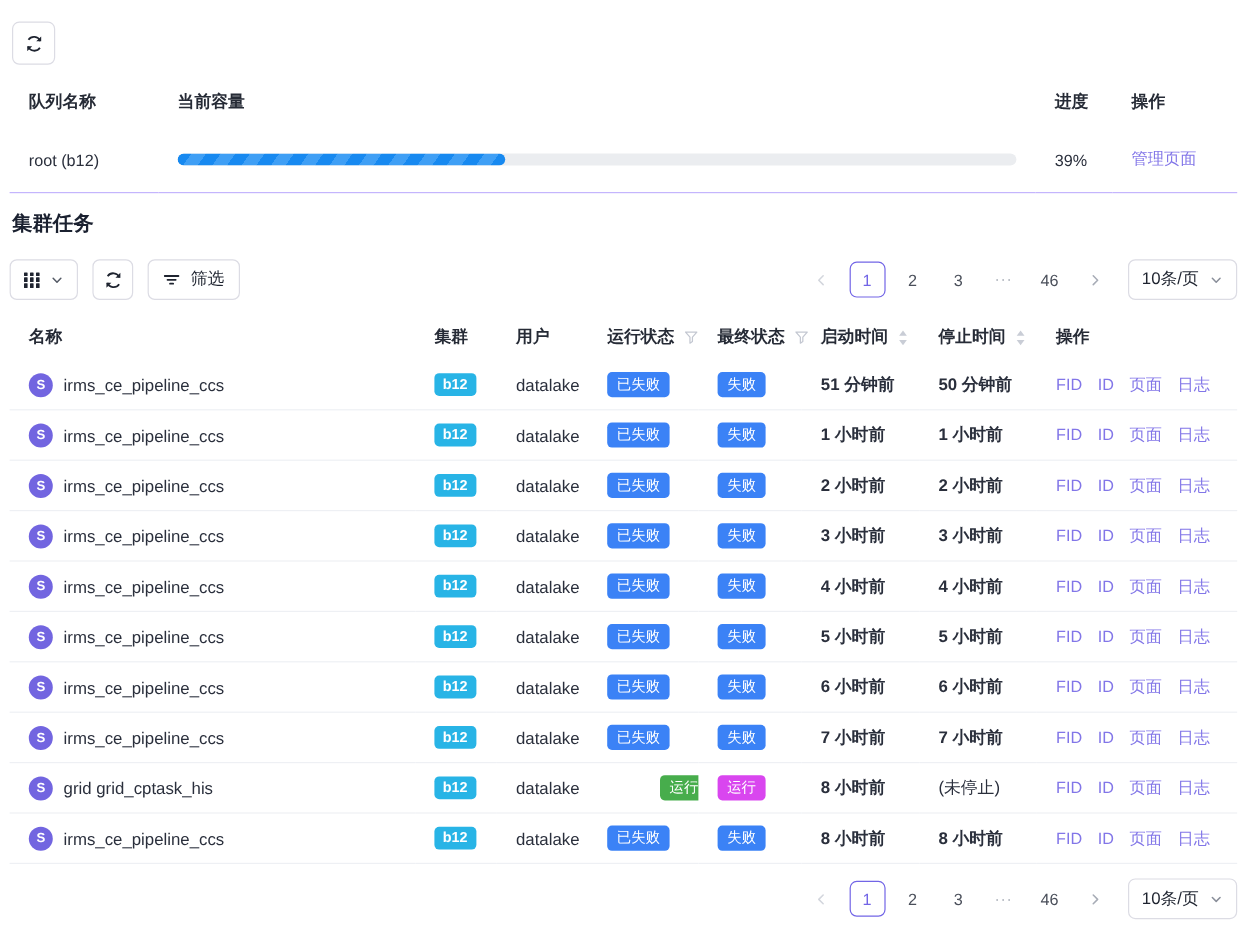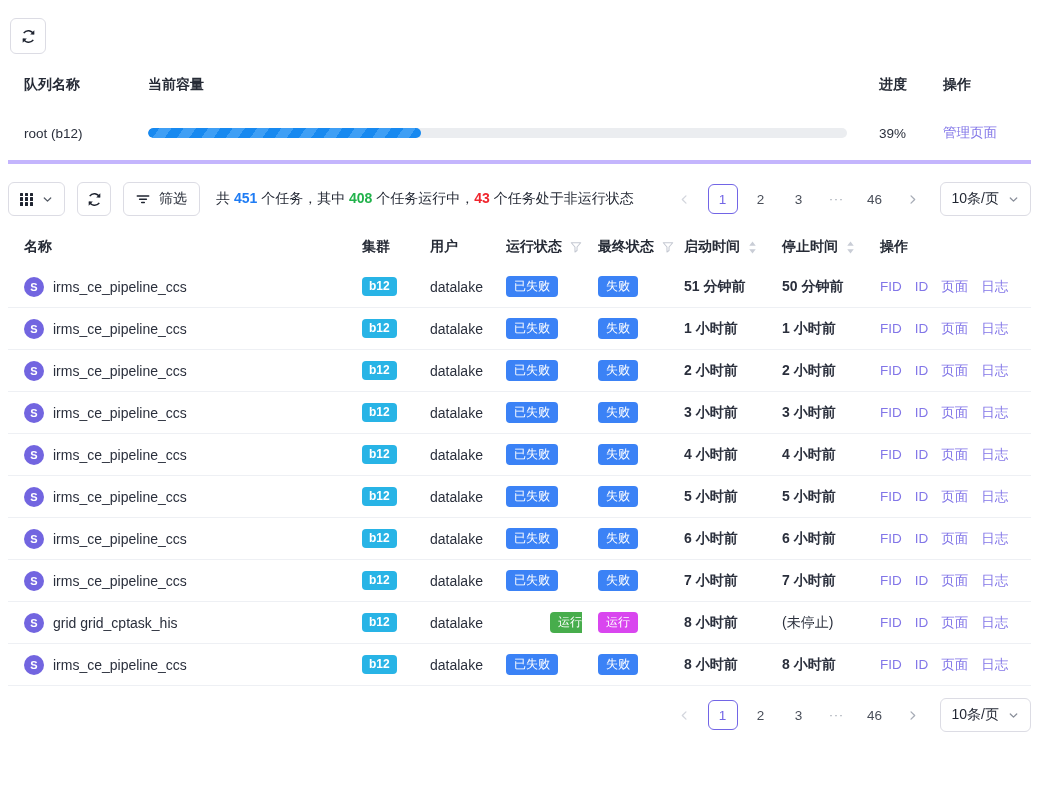--- a/index.html
+++ b/index.html
@@ -22,21 +22,21 @@
   .btn {
     height:34px; border:1px solid #dcdce4; border-radius:6px; background:#fff; cursor:pointer;
     display:inline-flex; align-items:center; gap:9px; padding:0 12px; font-size:14px; color:#1f2430;
   }
   .grid-icon { width:13px; height:13px; display:grid; grid-template-columns:repeat(3,1fr); gap:1.5px; }
   .grid-icon i { background:#1f2430; border-radius:0.5px; }
 
   
   table.res-table { width:100%; border-collapse:collapse; margin-top:10px; table-layout:fixed; }
   .res-table th { text-align:left; font-size:14px; font-weight:600; color:#262b36; padding:12px 16px; white-space:nowrap; }
-  .res-table td { font-size:13.5px; color:#2a2f3c; padding:18px 16px; border-bottom:4px solid #c4b5fd; white-space:nowrap; }
+  .res-table td { font-size:13.5px; color:#2a2f3c; padding:18px 16px; border-bottom:1px solid #c4b5fd; white-space:nowrap; }
   .progress-track { height:10px; background:#ebedf0; border-radius:5px; overflow:hidden; }
   .progress-fill { height:100%; border-radius:5px;
     background:repeating-linear-gradient(-55deg,#1789f0 0 10px,#3f9ff5 10px 20px); }
   a.link { color:#8276e8; text-decoration:none; font-size:13.5px; }
 
   
   .toolbar { display:flex; justify-content:space-between; align-items:center; margin-top:18px; }
   .toolbar-left { display:flex; align-items:center; gap:12px; }
   .summary { font-size:14px; color:#1f2430; margin-left:4px; white-space:nowrap; }
   .summary b { font-weight:700; }
@@ -118,20 +118,21 @@
             <div class="progress-fill" style="width: 39%;"></div>
           </div>
         </td>
         <td>39%</td>
         <td><a class="link" href="#">管理页面</a></td>
       </tr>
     </tbody>
   </table>
 
   
+  <h2 class="section-title">集群任务</h2>
 
   <div class="toolbar">
     <div class="toolbar-left">
       <button class="btn" style="padding:0 11px">
         <span class="grid-icon">
           <i></i>
             <i></i>
             <i></i>
             <i></i>
             <i></i>
@@ -157,21 +158,20 @@
         </span>
       </button>
       <button class="btn">
         <span style="display:inline-flex">
           <svg width="14" height="14" viewBox="0 0 14 14">
             <path d="M1.3 4h11.4M3.6 7.2h6.8M5.7 10.4h2.6" fill="none" stroke="#1f2430" stroke-width="1.5" stroke-linecap="round"></path>
           </svg>
         </span>
         <span>筛选</span>
       </button>
-      <div class="summary"><span>共 </span><b style="color: rgb(31, 124, 244);">451</b><span> 个任务，其中 </span><b style="color: rgb(33, 178, 75);">408</b><span> 个任务运行中，</span><b style="color: rgb(240, 38, 46);">43</b><span> 个任务处于非运行状态</span></div>
     </div>
 
     <div class="pager-wrap">
       <div class="pager">
           <button class="pg nav">
             <svg width="11" height="11" viewBox="0 0 12 12">
               <path d="M7.6 2 3.6 6l4 4" fill="none" stroke="#d3d6dd" stroke-width="1.4" stroke-linecap="round" stroke-linejoin="round"></path>
             </svg>
           </button>
           <button class="pg active">1</button>

